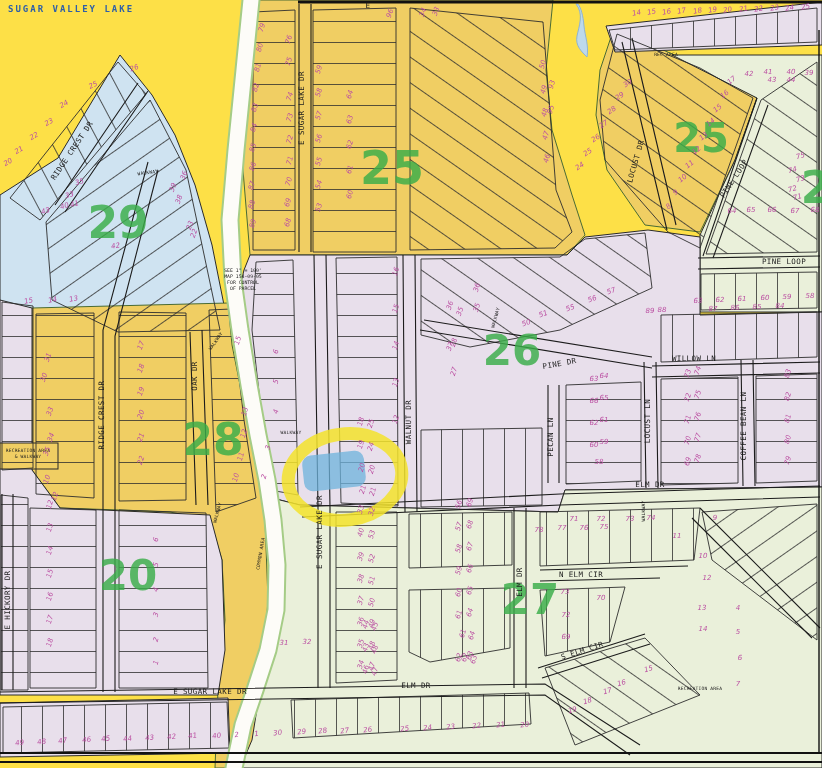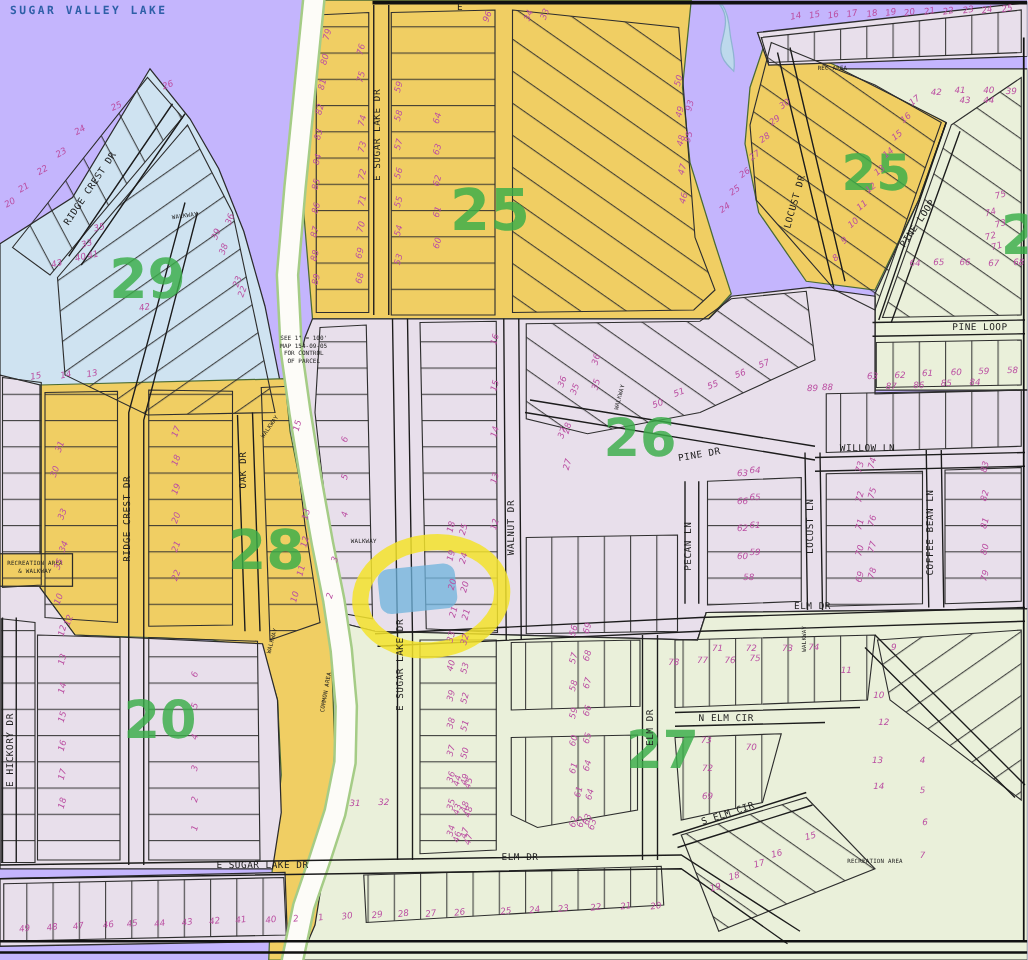--- a/index.html
+++ b/index.html
@@ -1,16 +1,16 @@
 <!DOCTYPE html>
 <html><head>
 <meta charset="utf-8">
 <style>
   html,body{margin:0;padding:0;background:#ffffff;}
-  #stage{position:relative;width:822px;height:768px;background:#c4b5fd;overflow:hidden;
+  #stage{position:relative;width:822px;height:768px;background:#fde047;overflow:hidden;
          font-family:"DejaVu Sans Mono", monospace;}
   #map-title{position:absolute;top:4px;left:8px;color:#2e5fa7;font-weight:bold;
              font-size:9px;letter-spacing:2px;z-index:5;}
   svg{position:absolute;top:0;left:0;}
   svg text{font-family:"DejaVu Sans Mono", monospace;fill:#1d1d1d;}
   g.sections text{font-family:"DejaVu Sans",sans-serif;font-weight:bold;fill:#3aae49;opacity:.82;}
   g.lots text{font-family:"DejaVu Sans",sans-serif;font-style:italic;fill:#bb4fa2;font-size:7px;}
   g.streets text{font-size:7.5px;letter-spacing:.4px;}
   g.small-labels text{font-size:4.6px;letter-spacing:.2px;}
   g.note-text text{font-size:4.8px;}

